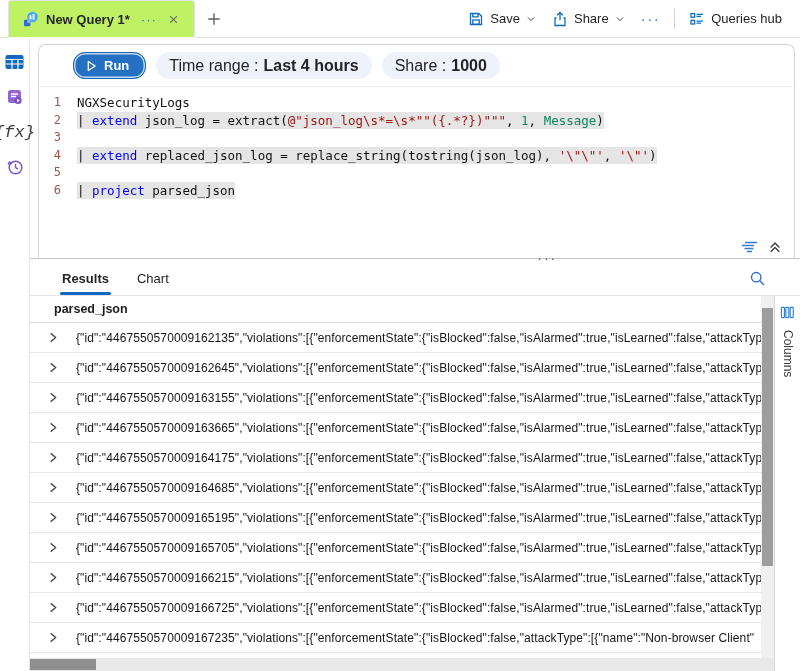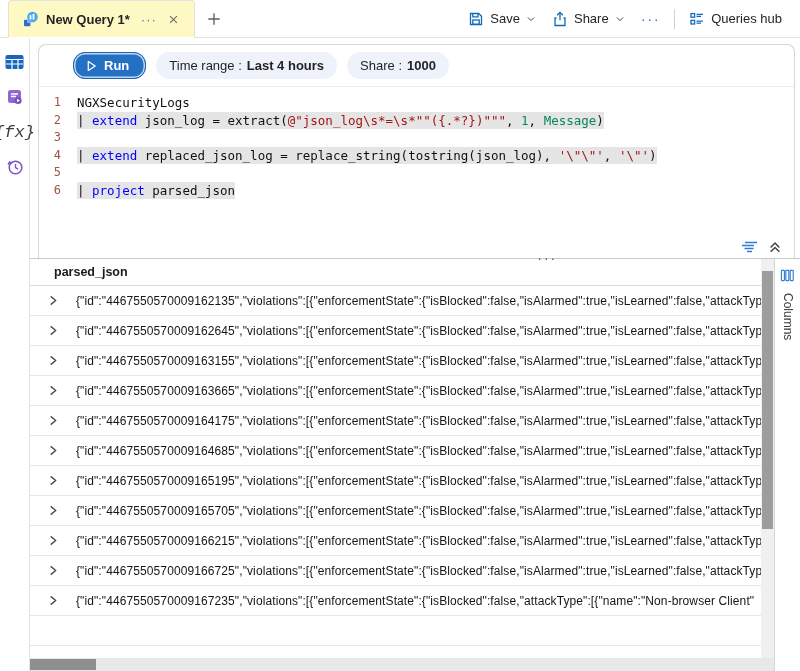--- a/index.html
+++ b/index.html
@@ -6,21 +6,21 @@
   html,body { background:#fff; }
   .app {
     position:relative; width:800px; height:671px; background:#fff; overflow:hidden;
     font-family:"Liberation Sans", sans-serif; color:#242424;
   }
   
   .tabbar { height:38px; display:flex; align-items:stretch; border-bottom:1px solid #e1e1e1; background:#fff; }
   .tab {
     display:flex; align-items:center; gap:7px; padding:0 10px 0 14px; margin-left:8px;
     border:1px solid #e1e1e1; border-bottom:1px solid #fff; border-radius:4px 4px 0 0;
-    background:#fef9c3; margin-bottom:-1px; min-width:160px;
+    background:#bef264; margin-bottom:-1px; min-width:160px;
   }
   .tab-title { font-size:13px; font-weight:700; color:#242424; white-space:nowrap; }
   .tab-more { color:#2b6bd8; font-size:13px; letter-spacing:1px; cursor:pointer; margin-left:4px; }
   .icon-btn { display:flex; align-items:center; justify-content:center; width:20px; height:20px; cursor:pointer; }
   .newtab { display:flex; align-items:center; padding:0 12px; }
   .tabbar-right { margin-left:auto; display:flex; align-items:center; padding-right:10px; }
   .tb-action { display:flex; align-items:center; gap:6px; padding:4px 8px; font-size:13px; color:#242424; cursor:pointer; border-radius:4px; }
   .tb-more { color:#2b6bd8; font-size:15px; letter-spacing:1.5px; padding:0 8px; cursor:pointer; }
   .vdiv { width:1px; height:20px; background:#d1d1d1; margin:0 6px; }
   
@@ -31,21 +31,21 @@
   .main { flex:1; min-width:0; display:flex; flex-direction:column; position:relative; }
   
   .query-card { margin:6px 5px 0 8px; border:1px solid #d6d6d6; border-bottom:none; border-radius:8px 8px 0 0; position:relative; height:214px; display:flex; flex-direction:column; }
   .toolbar { height:42px; display:flex; align-items:center; gap:10px; padding:0 12px 0 34px; border-bottom:1px solid #ececec; }
   .run-btn {
     display:flex; align-items:center; gap:7px; height:27px; padding:0 16px 0 12px;
     background:#2470c3; color:#fff; font-size:13px; font-weight:600;
     border:1px solid #1e62ad; border-radius:12px; box-shadow:inset 0 0 0 1.5px #bcd8f2; cursor:pointer;
     font-family:"Liberation Sans", sans-serif;
   }
-  .pill { display:flex; align-items:center; height:27px; padding:0 13px; background:#eef2fb; border-radius:14px; font-size:13px; color:#242424; cursor:pointer; white-space:nowrap; }
+  .pill { display:flex; align-items:center; height:27px; padding:0 13px; background:#eef2fb; border-radius:14px; font-size:16px; color:#242424; cursor:pointer; white-space:nowrap; }
   .pill b { font-weight:700; margin-left:5px; }
   .mode-select { margin-left:auto; display:flex; align-items:center; gap:10px; height:30px; padding:0 10px 0 12px; border:1px solid #8a8886; border-radius:4px; background:#fff; font-size:13px; color:#242424; cursor:pointer; }
   
   .editor { flex:1; padding-top:7px; font-family:"DejaVu Sans Mono", monospace; font-size:12.5px; overflow:hidden; }
   .cl { display:flex; line-height:17.5px; height:17.5px; white-space:pre; }
   .ln { width:38px; text-align:right; padding-right:16px; color:#a0534b; font-size:12px; flex:none; }
   .ct { color:#111; }
   .ct.hl { background:#e5e5e5; }
   .tk-k { color:#0000ff; }
   .tk-s { color:#a31515; }
@@ -220,20 +220,30 @@
             <svg width="14" height="14" viewBox="0 0 16 16" fill="none" stroke="#3b3a39" stroke-width="1.5" stroke-linejoin="round">
               <path d="M3 8.5l5-5 5 5"></path>
                 <path d="M3 13.5l5-5 5 5"></path>
             </svg>
           </span>
         </div>
         <span class="handle-dots">···</span>
       </div>
 
       <div class="results">
+        <div class="results-tabs">
+          <div class="rtab active">Results</div>
+          <div class="rtab">Chart</div>
+          <span class="search-btn">
+            <svg width="17" height="17" viewBox="0 0 17 17" fill="none" stroke="#2b6bd8" stroke-width="1.4">
+              <circle cx="7.2" cy="7.2" r="4.7"></circle>
+                <path d="M10.8 10.8L15 15"></path>
+            </svg>
+          </span>
+        </div>
 
         <div class="results-main">
           <div class="results-left">
             <div class="grid-header">parsed_json</div>
             <div class="grid-rows" id="grid-rows">
                 <div class="grid-row">
                   <span class="row-chevron">
                     <svg width="10" height="11" viewBox="0 0 10 12" fill="none" stroke="#4a4a4a" stroke-width="1.5" stroke-linejoin="round">
                       <path d="M2.5 1.5L8 6 2.5 10.5"></path>
                     </svg>

